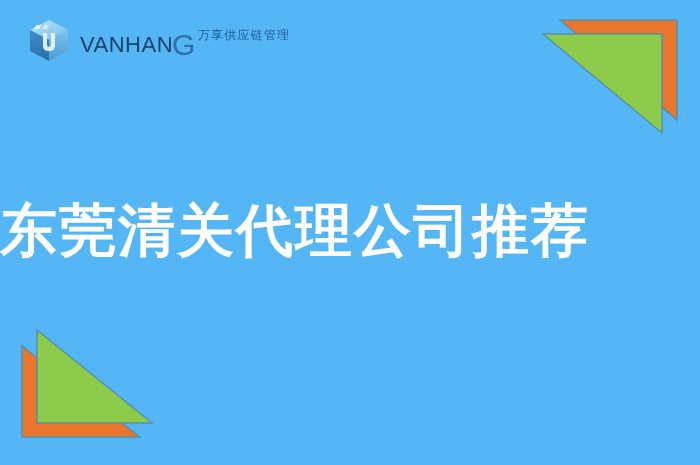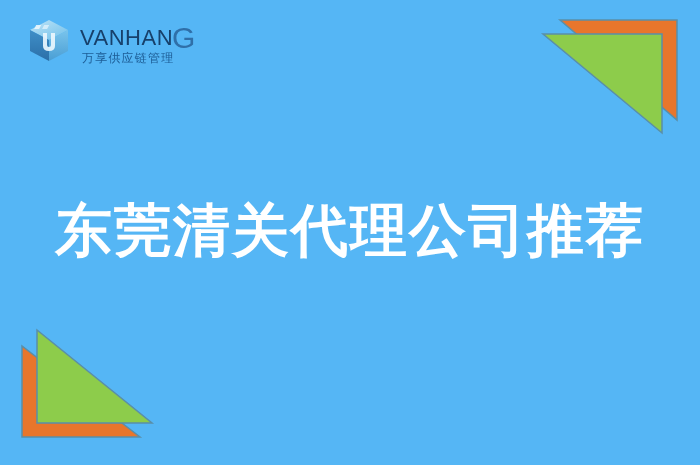--- a/index.html
+++ b/index.html
@@ -53,21 +53,20 @@
   .logo-mark {
     width: 50px;
     height: 50px;
     flex: 0 0 auto;
   }
   .logo-mark svg { display: block; }
 
   .logo-word {
     position: relative;
     display: flex;
-    flex-direction: column;
     justify-content: center;
     line-height: 1;
     padding-top: 2px;
   }
   .logo-word-main {
     font-family: "Liberation Sans", sans-serif;
     font-size: 22px;
     letter-spacing: 0.5px;
     color: #17406b;
     font-weight: 400;
@@ -91,21 +90,21 @@
     margin-top: 2px;
     margin-left: 2px;
   }
 
   
   .headline {
     position: absolute;
     left: 0;
     right: 0;
     top: 198px;
-    text-align: center;
+    text-align: left;
     color: #ffffff;
     font-family: "DejaVu Sans", "Liberation Sans", sans-serif;
     font-weight: bold;
     font-size: 57px;
     letter-spacing: 2px;
     line-height: 1.15;
     white-space: nowrap;
   }
 </style>
 </head>

